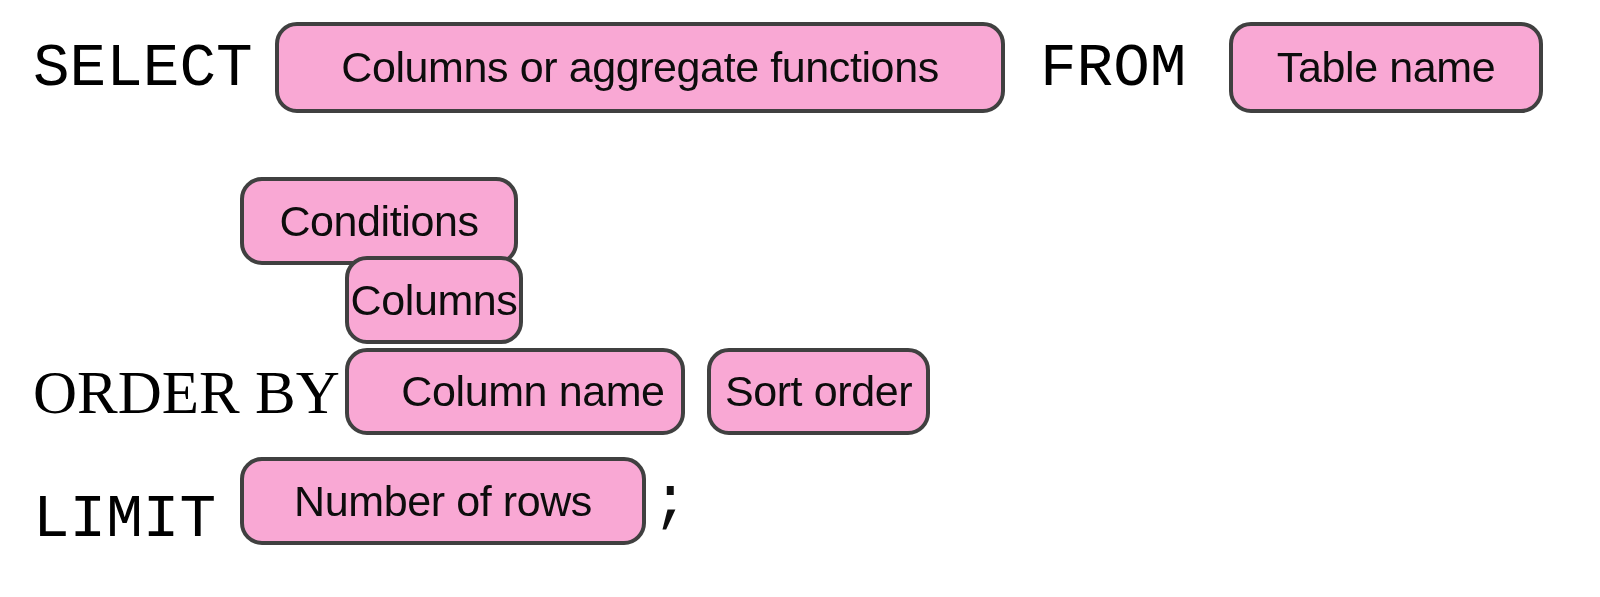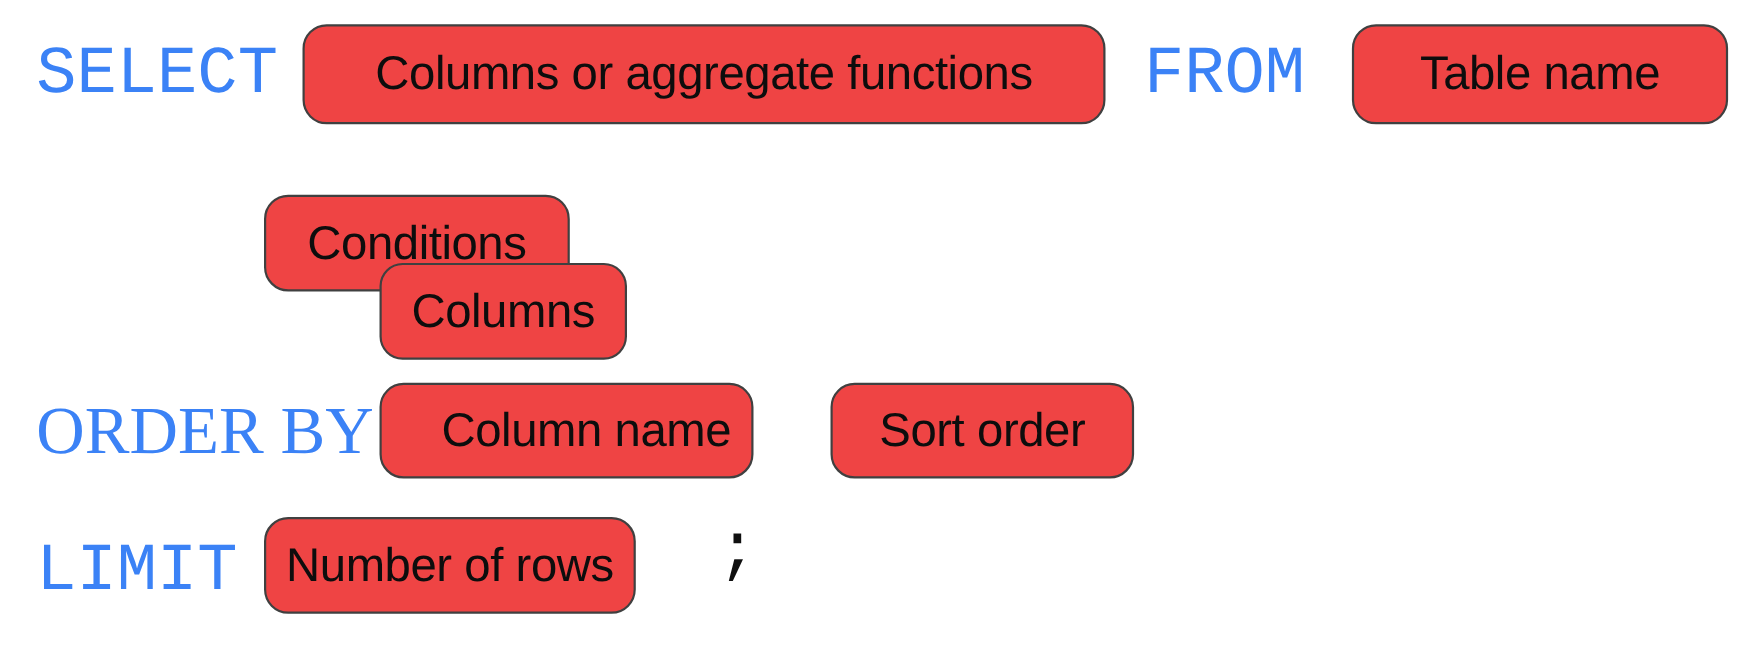--- a/index.html
+++ b/index.html
@@ -15,32 +15,32 @@
     overflow: hidden;
     font-family: "Liberation Sans", sans-serif;
   }
   
   .kw {
     position: absolute;
     font-family: "Liberation Mono", "DejaVu Sans Mono", monospace;
     font-size: 61px;
     line-height: 1;
     letter-spacing: 0px;
-    color: #3b82f6;
+    color: #000000;
     white-space: pre;
     font-weight: 400;
     -webkit-font-smoothing: antialiased;
   }
   
   .slot {
     position: absolute;
     box-sizing: border-box;
-    border: 2px solid #404040;
+    border: 4px solid #404040;
     border-radius: 22px;
-    background: #ef4444;
+    background: #f9a8d4;
     display: flex;
     align-items: center;
     justify-content: center;
     text-align: center;
   }
   .slot-label {
     font-family: "Liberation Sans", sans-serif;
     font-size: 43px;
     line-height: 1;
     color: #0d0d0d;
@@ -63,45 +63,45 @@
 <div id="canvas">
 
   <span class="kw" style="left:33px; top:38px;">SELECT</span>
 
   <div class="slot" style="left:275px; top:22px; width:730px; height:91px;">
     <span class="slot-label">Columns or aggregate functions</span>
   </div>
 
   <span class="kw" style="left:1040px; top:38px;text-align:right;">FROM</span>
 
-  <div class="slot" style="left:1229px; top:22px; width:342px; height:91px;">
+  <div class="slot" style="left:1229px; top:22px; width:314px; height:91px;">
     <span class="slot-label">Table name</span>
   </div>
 
 
   <div class="slot" style="left:240px; top:133px; width:278px; height:88px;margin-top:44px;">
     <span class="slot-label">Conditions</span>
   </div>
 
 
-  <div class="slot" style="left:345px; top:239px; width:225px; height:88px;border-radius:21px;">
+  <div class="slot" style="left:345px; top:256px; width:178px; height:88px;">
     <span class="slot-label">Columns</span>
   </div>
 
   <span class="kw" style="left:33px; top:362px;font-family:Liberation Serif, serif;">ORDER BY</span>
 
   <div class="slot" style="left:345px; top:348px; width:340px; height:87px;padding-left:36px;">
     <span class="slot-label">Column name</span>
   </div>
 
-  <div class="slot" style="left:707px; top:348px; width:276px; height:87px;margin-left:48px;">
+  <div class="slot" style="left:707px; top:348px; width:223px; height:87px;">
     <span class="slot-label">Sort order</span>
   </div>
 
   <span class="kw" style="left:33px; top:489px;">LIMIT</span>
 
-  <div class="slot" style="left:240px; top:470px; width:338px; height:88px;">
+  <div class="slot" style="left:240px; top:457px; width:406px; height:88px;">
     <span class="slot-label">Number of rows</span>
   </div>
 
   <span class="punct" style="left:652px; top:471px;">;</span>
 
 </div>
 
 </body></html>

